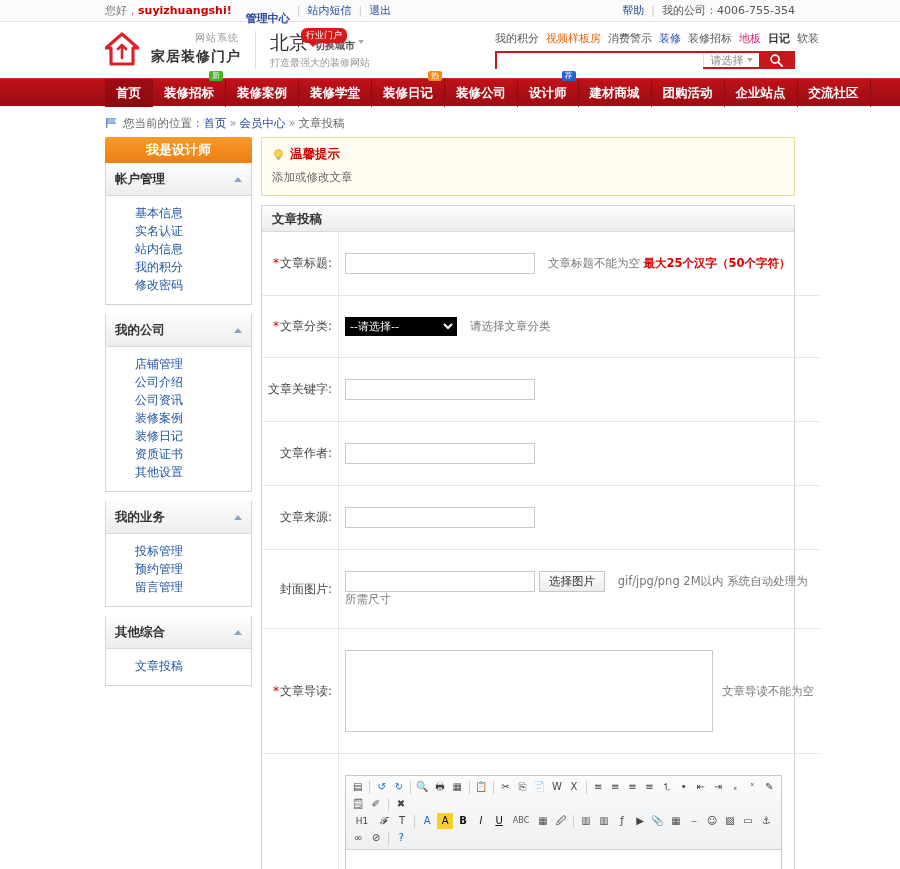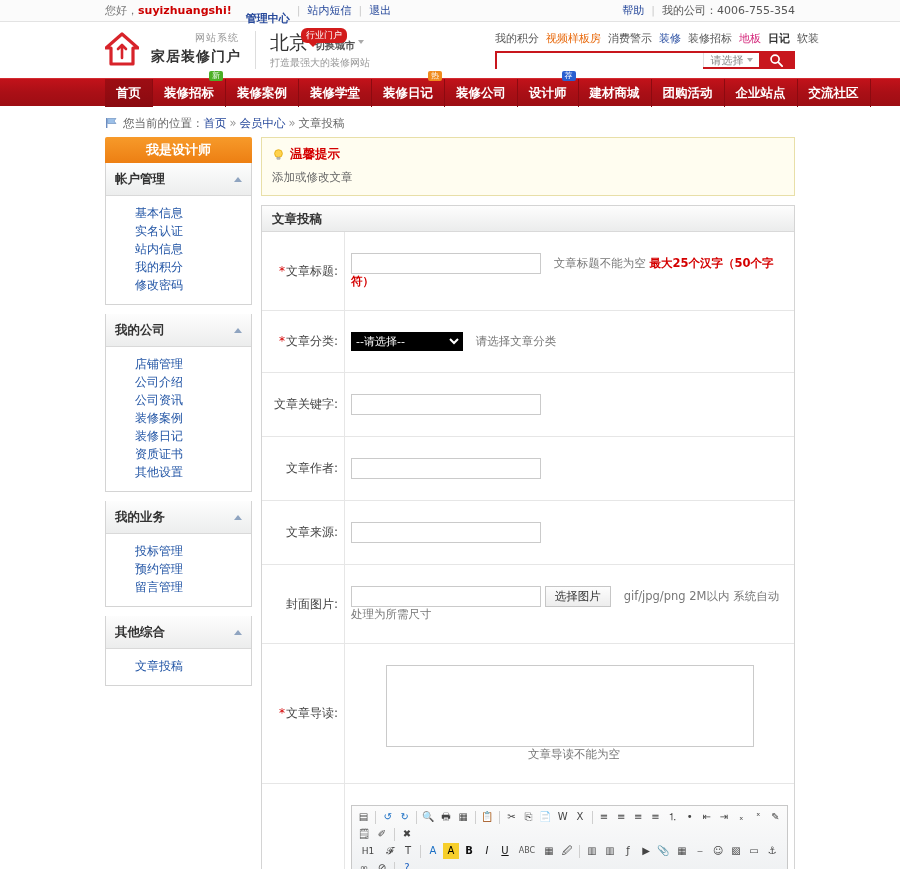--- a/index.html
+++ b/index.html
@@ -186,21 +186,21 @@
     background: #000; color: #fff; border: 1px solid #000;
     vertical-align: middle;
   }
   .hint { color: #777; font-size: 11.5px; margin-left: 9px; }
   .hint .red { color: #d40000; font-weight: bold; }
   .btn-file {
     border: 1px solid #c6c6c6; background: linear-gradient(to bottom,#fdfdfd,#ededed);
     height: 21px; padding: 0 9px; font-size: 11.5px; font-family: inherit;
     color: #333; vertical-align: middle; cursor: pointer;
   }
-  .ta-row { display: flex; align-items: center; flex-direction: column; }
+  .ta-row { display: flex; align-items: center; }
   textarea.ta {
     width: 368px; height: 82px; border: 1px solid #cacaca; resize: none;
     font-family: inherit; font-size: 12px; outline: none;
   }
   .ta-hint { color: #777; font-size: 11.5px; margin-left: 9px; white-space: nowrap; }
 
   
   .editor { width: 437px; border: 1px solid #c8c8c8; background: #fff; }
   .ed-toolbar {
     background: linear-gradient(to bottom,#fbfbfb,#eef0f2);

